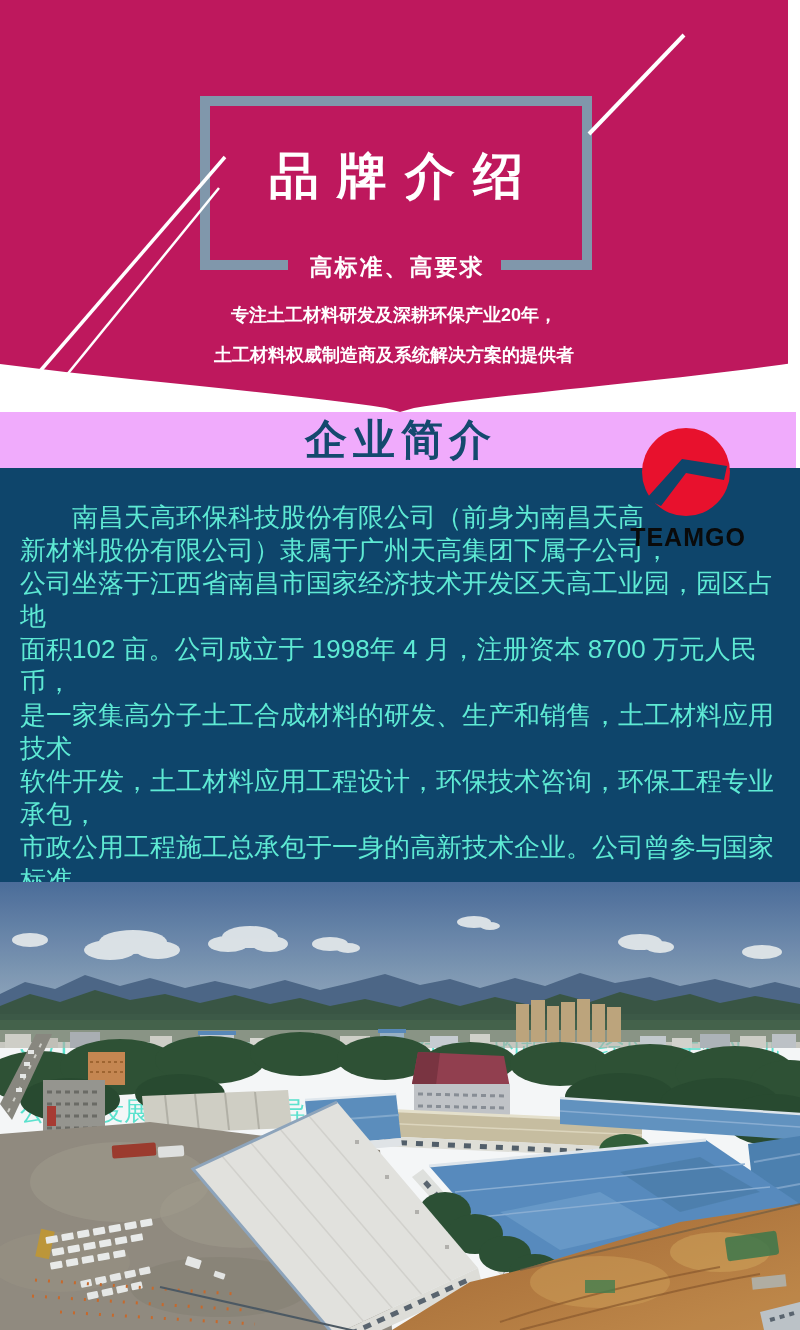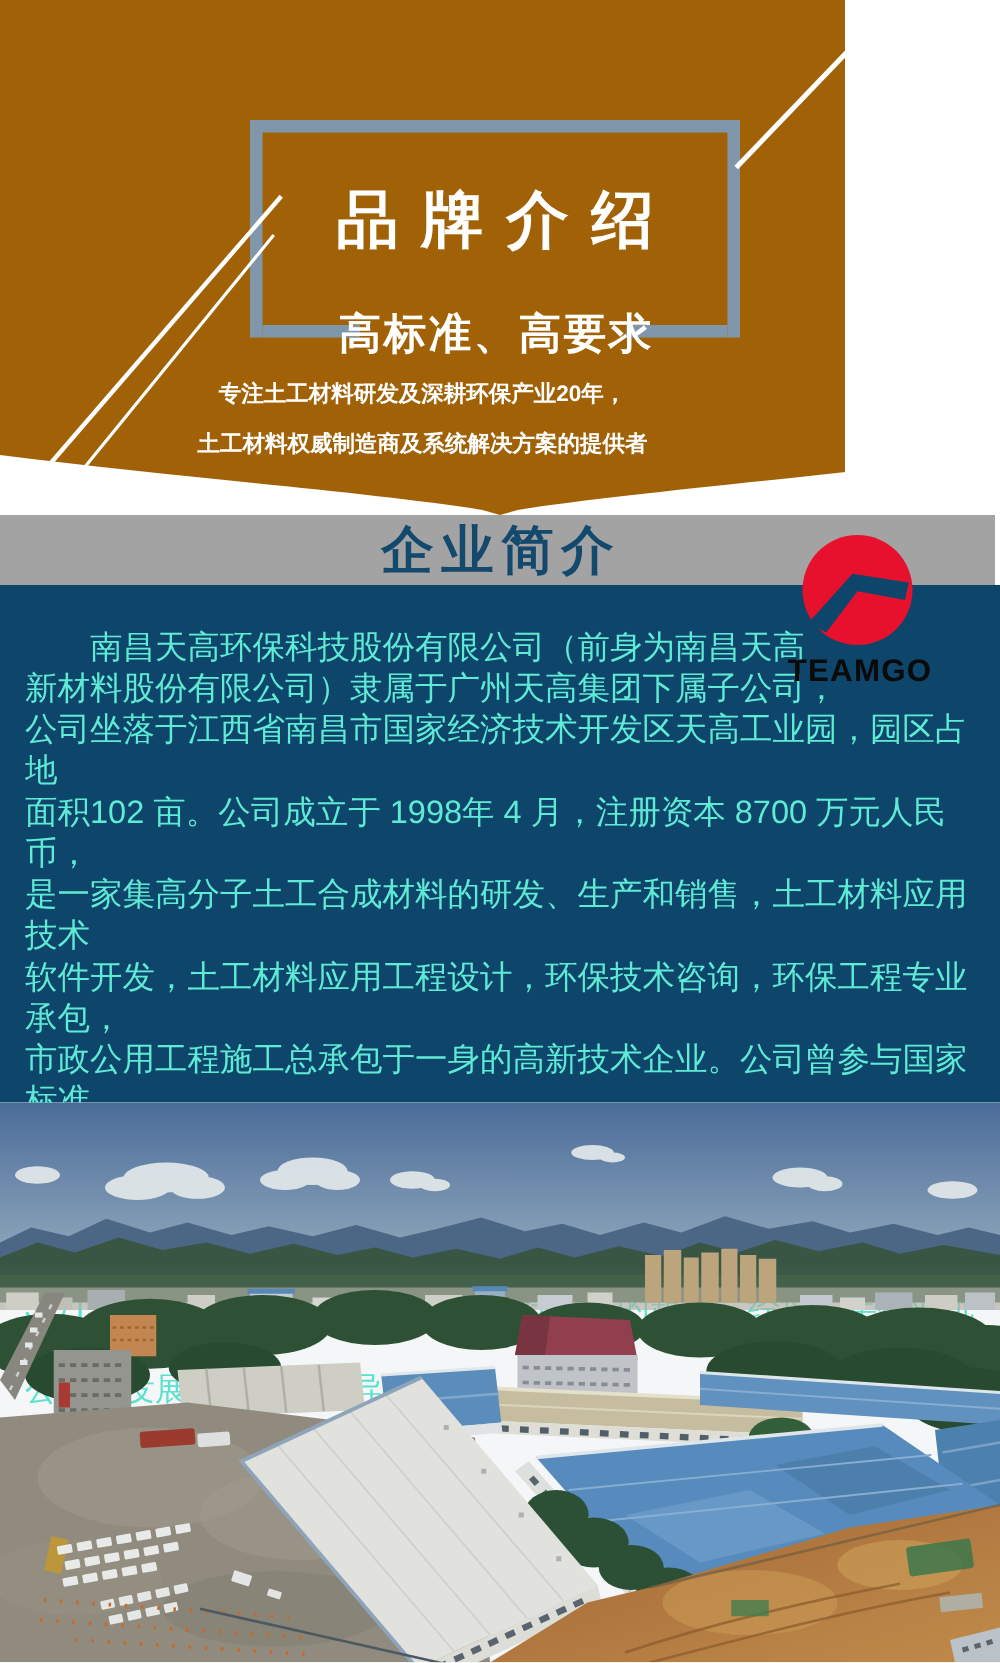--- a/index.html
+++ b/index.html
@@ -1,41 +1,41 @@
 <!DOCTYPE html>
 <html><head>
 <meta charset="utf-8">
 <style>
   html,body{margin:0;padding:0;background:#ffffff;}
   .page{position:relative;width:800px;height:1330px;margin:0 auto;overflow:hidden;
         font-family:"Liberation Sans","DejaVu Sans",sans-serif;background:#ffffff;}
 
   
-  .hero{position:relative;width:676px;height:412px;background:#a16207;}
+  .hero{position:relative;width:788px;height:412px;background:#be185d;}
   .hero-lines{position:absolute;left:0;top:0;z-index:3;}
   .title-box{position:absolute;left:200px;top:96px;width:392px;height:174px;
              box-sizing:border-box;border:10px solid #8097ab;border-bottom:none;z-index:2;}
   .bb-seg{position:absolute;bottom:0;height:10px;background:#8097ab;}
   .bb-left{left:0;width:78px;}
   .bb-right{right:0;width:81px;}
   .box-title{position:absolute;top:42px;left:0;width:100%;text-align:center;
              color:#ffffff;font-size:50px;font-weight:bold;line-height:56px;
              letter-spacing:18px;text-indent:18px;white-space:nowrap;}
   .box-subtitle{position:absolute;top:148px;left:0;width:100%;text-align:center;
-                color:#ffffff;font-size:34px;font-weight:bold;line-height:26px;
+                color:#ffffff;font-size:23px;font-weight:bold;line-height:26px;
                 letter-spacing:2px;text-indent:2px;white-space:nowrap;}
   .tagline{position:absolute;top:295px;left:0;width:100%;text-align:center;
            color:#ffffff;font-size:18px;font-weight:bold;line-height:40px;
            white-space:pre-line;z-index:2;}
   .wave{position:absolute;left:0;bottom:0;z-index:4;display:block;}
 
   
   .section-head{width:796px;height:56px;line-height:56px;text-align:center;
                 color:#14496e;font-size:42px;font-weight:bold;
-                letter-spacing:6px;text-indent:6px;background:#a3a3a3;}
+                letter-spacing:6px;text-indent:6px;background:#f0abfc;}
 
   
   .content{position:relative;width:800px;height:414px;background:#0e456b;}
   .company-text{position:absolute;left:20px;top:33px;width:768px;
                 color:#5eead4;font-size:26px;font-weight:normal;line-height:33px;
                 white-space:pre-line;}
   .logo-mark{position:absolute;left:616px;top:-45px;z-index:5;}
   .logo-word{position:absolute;left:618px;top:55px;width:140px;text-align:center;
              color:#0a0a0a;font-size:25px;font-weight:bold;letter-spacing:1px;z-index:5;}
 

